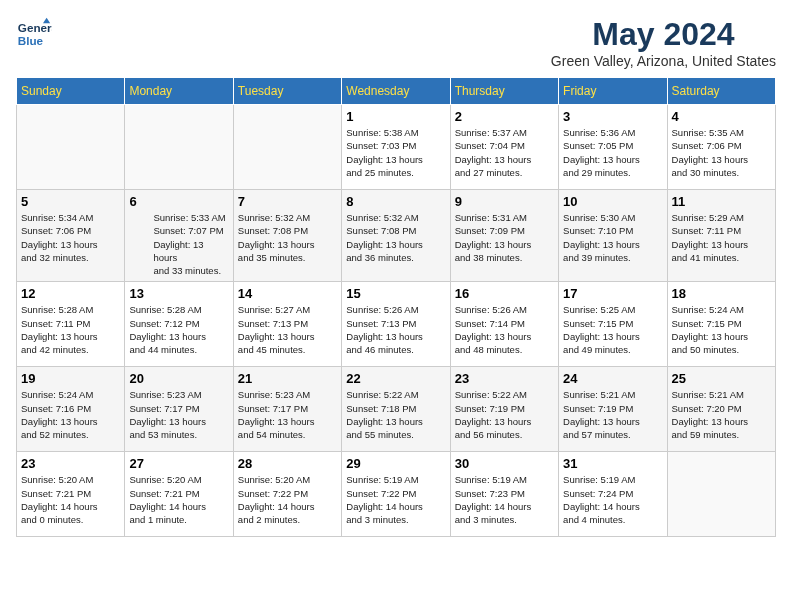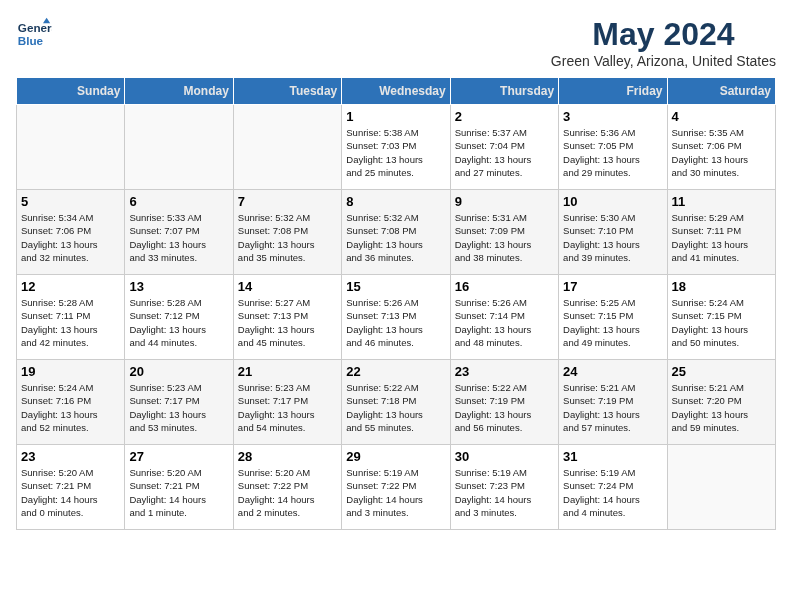--- a/index.html
+++ b/index.html
@@ -37,25 +37,25 @@
       font-size: 14px;
       color: #333;
     }
     table {
       width: 100%;
       border-collapse: collapse;
       table-layout: fixed;
     }
     thead tr th {
       background-color: #2d72b8;
-      color: #e5e5e5;
+      color: #fde047;
       font-size: 12px;
-      font-weight: bold;
+      font-weight: normal;
       padding: 6px 4px;
-      text-align: right;
+      text-align: left;
       border: 1px solid #fff;
     }
     tbody tr td {
       border: 1px solid #ccc;
       vertical-align: top;
       padding: 4px 4px;
       font-size: 10px;
       color: #333;
       height: 85px;
       background: #fff;
@@ -145,21 +145,21 @@
       <tr>
         <td>
           <span class="day-number">5</span>
           <div class="day-info" style="white-space: pre-line;">Sunrise: 5:34 AM
 Sunset: 7:06 PM
 Daylight: 13 hours
 and 32 minutes.</div>
         </td>
         <td>
           <span class="day-number">6</span>
-          <div class="day-info" style="white-space: pre-line;">Sunrise: 5:33 AM
+          <div class="day-info" style="white-space: pre-line; margin-left: 24px;">Sunrise: 5:33 AM
 Sunset: 7:07 PM
 Daylight: 13 hours
 and 33 minutes.</div>
         </td>
         <td>
           <span class="day-number">7</span>
           <div class="day-info" style="white-space: pre-line;">Sunrise: 5:32 AM
 Sunset: 7:08 PM
 Daylight: 13 hours
 and 35 minutes.</div>

